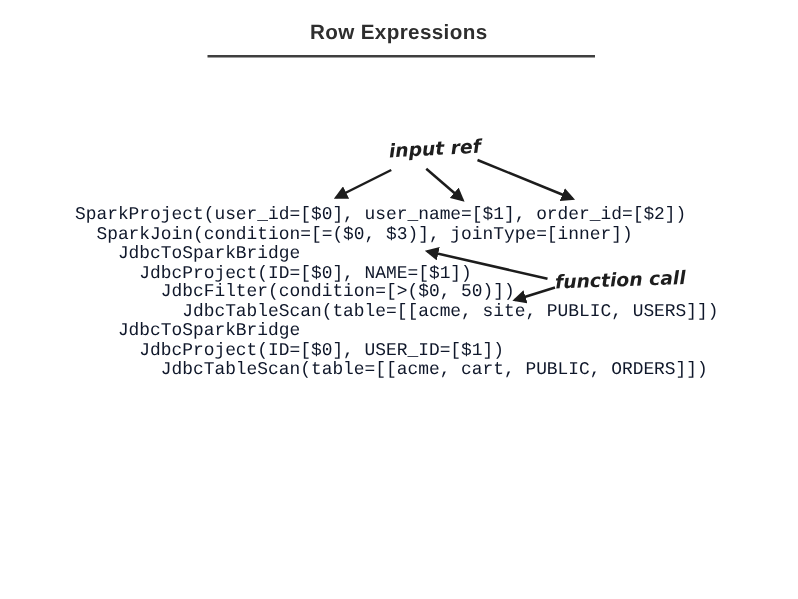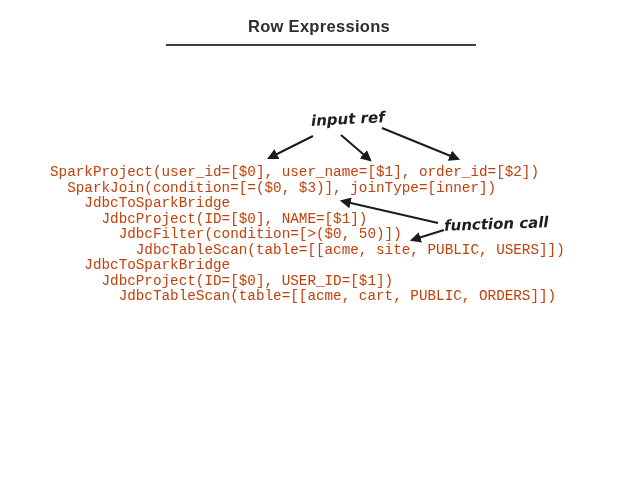--- a/index.html
+++ b/index.html
@@ -55,27 +55,27 @@
     position: absolute;
     left: 0; top: 0;
     width: 638px;
     height: 479px;
     pointer-events: none;
   }
 
   
   .code-block {
     position: absolute;
-    left: 50px;
+    left: 60px;
     top: 165px;
     margin: 0;
     font-family: "Liberation Mono", monospace;
     font-size: 14.3px;
     line-height: 15.5px;
-    color: #c2410c;
+    color: #0f172a;
   }
   .code-line { white-space: pre; }
 
   
   .footer-bar {
     position: absolute;
     left: 0;
     top: 449px;
     width: 638px;
     height: 26px;

